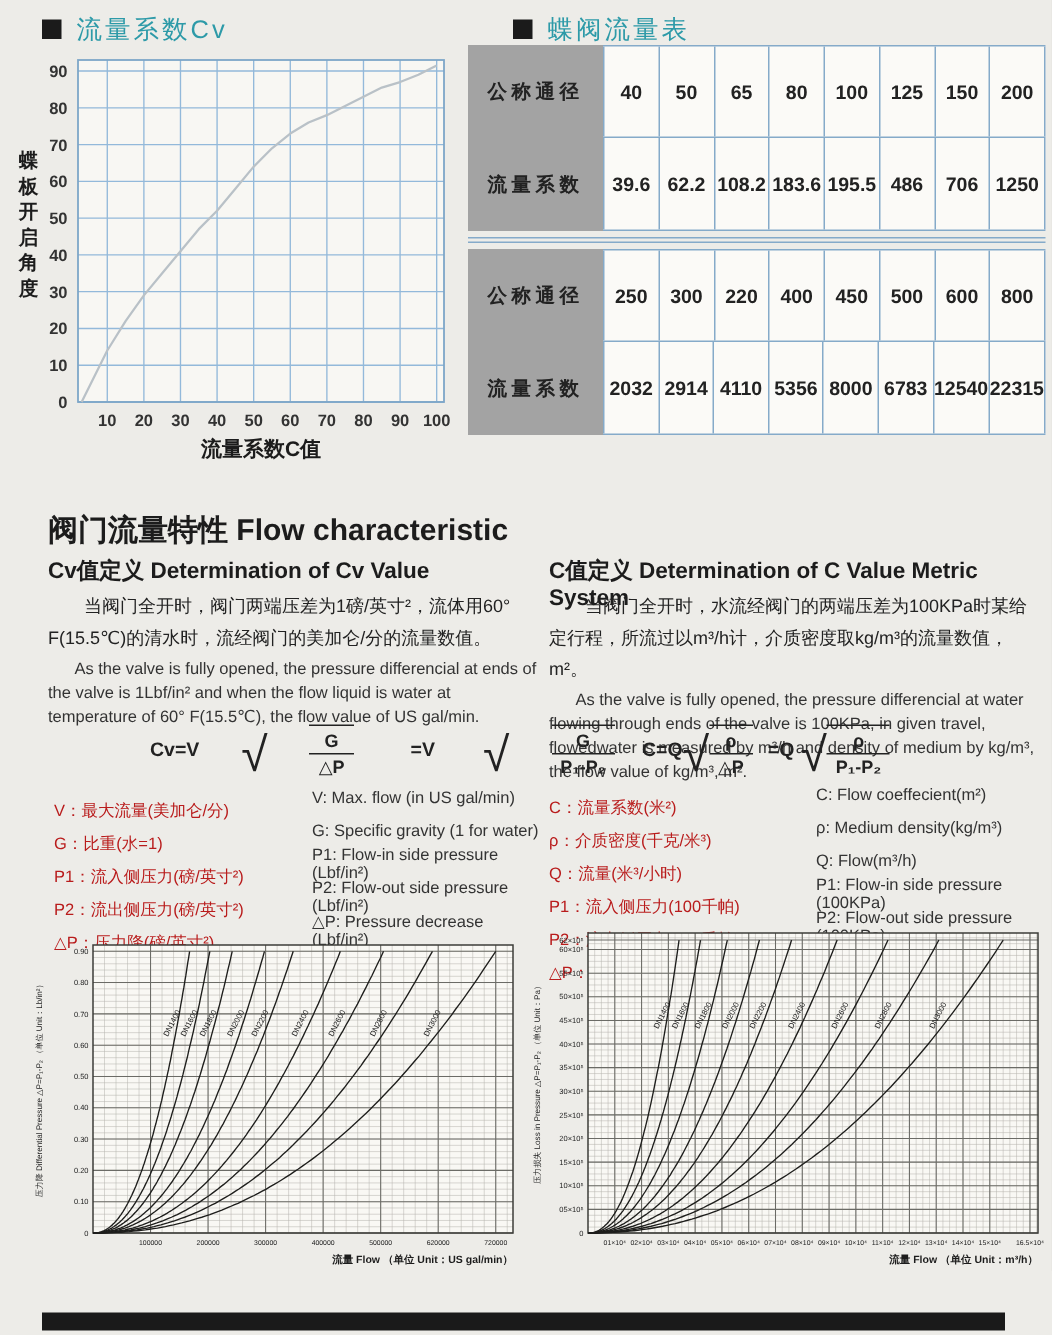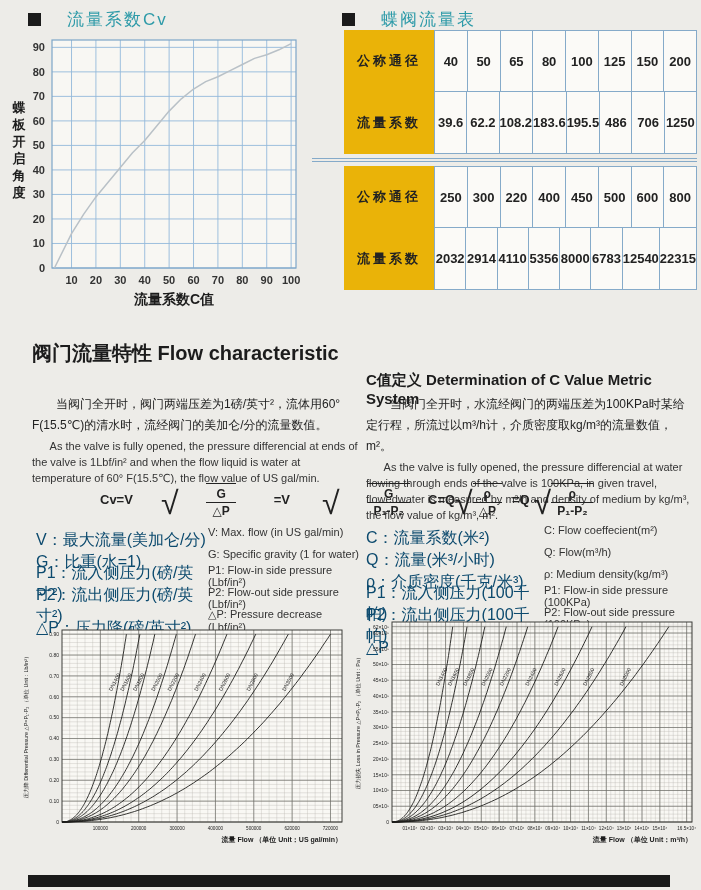--- a/index.html
+++ b/index.html
@@ -2,30 +2,30 @@
 <html><head>
 <meta charset="utf-8">
 <style>
   html,body{margin:0;padding:0;}
   body{font-family:"Liberation Sans","DejaVu Sans",sans-serif;background:#dedcd8;}
   #page{position:relative;width:701px;height:890px;background:#edecе8;background:#edece8;overflow:hidden;}
 
   
   .sec-hdr{position:absolute;display:flex;align-items:center;gap:10px;}
   .sec-hdr .sq{width:13px;height:13px;background:#1b1b1b;}
-  .sec-hdr .txt{font-size:17px;color:#2d9aa8;letter-spacing:2px;margin-left:16px;}
+  .sec-hdr .txt{font-size:17px;color:#2d9aa8;letter-spacing:2px;}
 
   
   .chart-mount{position:absolute;}
 
   
   #flow-table{position:absolute;left:312px;top:30px;width:385px;}
   .trow{display:flex;height:62px;align-items:stretch;}
-  .tlabel{width:90px;background:#eab308;display:flex;align-items:center;justify-content:center;
-          font-weight:700;font-size:13px;letter-spacing:3px;color:#222;margin-left:32px;}
+  .tlabel{width:90px;background:#a3a3a3;display:flex;align-items:center;justify-content:center;
+          font-weight:700;font-size:13px;letter-spacing:3px;color:#222;}
   .tcells{flex:1;display:flex;background:#fbfaf7;border-bottom:1px solid #85aac9;}
   .tgroup .trow:first-child .tcells{border-top:1px solid #85aac9;}
   .tcell{flex:1;display:flex;align-items:center;justify-content:center;font-weight:700;
          font-size:13px;color:#222;border-left:1px solid #85aac9;}
   .tcell:last-child{border-right:1px solid #85aac9;}
   .tsep{height:2px;border-top:1px solid #85aac9;border-bottom:1px solid #85aac9;margin:4px 0;}
 
   
   #sec-title{position:absolute;left:32px;top:340px;font-size:20px;font-weight:700;color:#1c1c1c;}
   .sub-title{position:absolute;font-size:15px;font-weight:700;color:#1c1c1c;}
@@ -46,21 +46,21 @@
   .frac{display:inline-flex;flex-direction:column;align-items:center;font-size:12px;font-weight:600;}
   .frac .num{padding:0 6px 1px 6px;}
   .frac .den{border-top:1px solid #222;padding:1px 6px 0 6px;}
   .fmid{margin:0 4px 0 10px;}
 
   
   .defs{position:absolute;}
   #defs-left{left:36px;top:521px;width:324px;}
   #defs-right{left:366px;top:519px;width:334px;}
   .defrow{display:flex;height:22px;align-items:center;}
-  .def-cn{width:172px;font-size:16px;color:#0c4a6e;margin-top:16px;}
+  .def-cn{width:172px;font-size:11px;color:#b91c1c;margin-top:16px;}
   #defs-right .def-cn{width:178px;}
   .def-en{flex:1;font-size:11px;color:#333;}
 
   #footer-bar{position:absolute;left:28px;top:875px;width:642px;height:12px;background:#1a1a1a;}
 </style>
 </head>
 <body>
 
 <div id="page">
 
@@ -180,20 +180,21 @@
             <div class="tcell">8000</div>
             <div class="tcell">6783</div>
             <div class="tcell">12540</div>
             <div class="tcell">22315</div>
           </div>
         </div>
       </div>
     </div>
 
   <div id="sec-title">阀门流量特性 Flow characteristic</div>
+  <div id="sub-left" class="sub-title">Cv值定义 Determination of Cv Value</div>
   <div id="sub-right" class="sub-title">C值定义 Determination of C Value Metric System</div>
 
   <div id="para-left" class="col-para">
     <p class="para-cn">当阀门全开时，阀门两端压差为1磅/英寸²，流体用60° F(15.5℃)的清水时，流经阀门的美加仑/分的流量数值。</p>
     <p class="para-en">As the valve is fully opened, the pressure differencial at ends of the valve is 1Lbf/in² and when the flow liquid is water at temperature of 60° F(15.5℃), the flow value of US gal/min.</p>
   </div>
   <div id="para-right" class="col-para">
     <p class="para-cn">当阀门全开时，水流经阀门的两端压差为100KPa时某给定行程，所流过以m³/h计，介质密度取kg/m³的流量数值，m²。</p>
     <p class="para-en">As the valve is fully opened, the pressure differencial at water flowing through ends of the valve is 100KPa, in given travel, flowedwater is measured by m³/h and density of medium by kg/m³, the flow value of kg/m³, m².</p>
   </div>
@@ -249,26 +250,26 @@
         <span class="def-cn">△P：压力降(磅/英寸²)</span>
         <span class="def-en">△P: Pressure decrease (Lbf/in²)</span>
       </div>
     </div>
   <div id="defs-right" class="defs">
       <div class="defrow">
         <span class="def-cn">C：流量系数(米²)</span>
         <span class="def-en">C: Flow coeffecient(m²)</span>
       </div>
       <div class="defrow">
+        <span class="def-cn">ρ：介质密度(千克/米³)</span>
+        <span class="def-en">ρ: Medium density(kg/m³)</span>
+      </div>
+      <div class="defrow">
         <span class="def-cn">Q：流量(米³/小时)</span>
         <span class="def-en">Q: Flow(m³/h)</span>
-      </div>
-      <div class="defrow">
-        <span class="def-cn">ρ：介质密度(千克/米³)</span>
-        <span class="def-en">ρ: Medium density(kg/m³)</span>
       </div>
       <div class="defrow">
         <span class="def-cn">P1：流入侧压力(100千帕)</span>
         <span class="def-en">P1: Flow-in side pressure (100KPa)</span>
       </div>
       <div class="defrow">
         <span class="def-cn">P2：流出侧压力(100千帕)</span>
         <span class="def-en">P2: Flow-out side pressure (100KPa)</span>
       </div>
       <div class="defrow">

